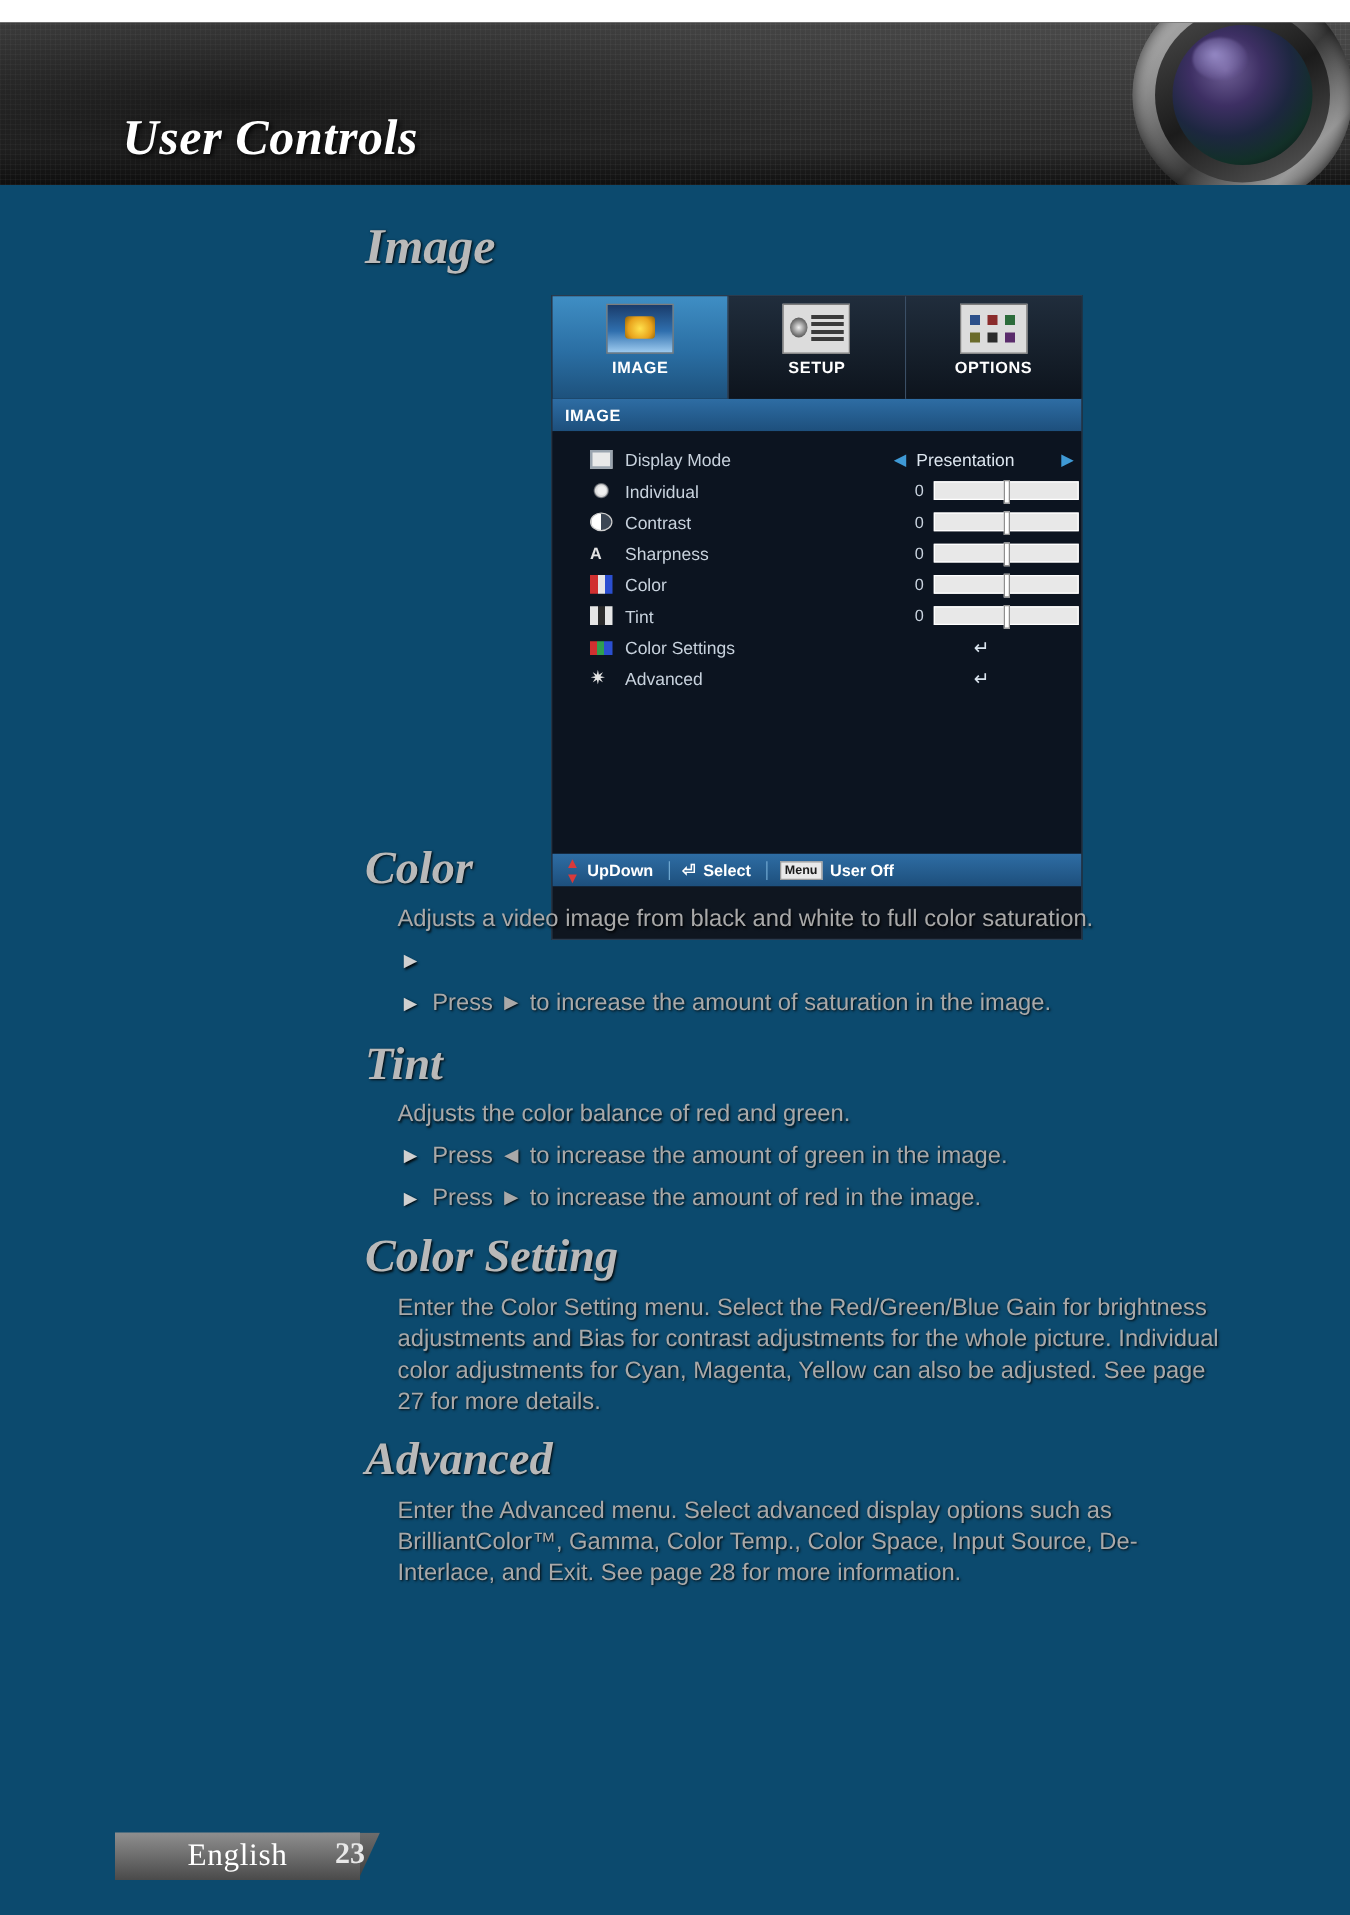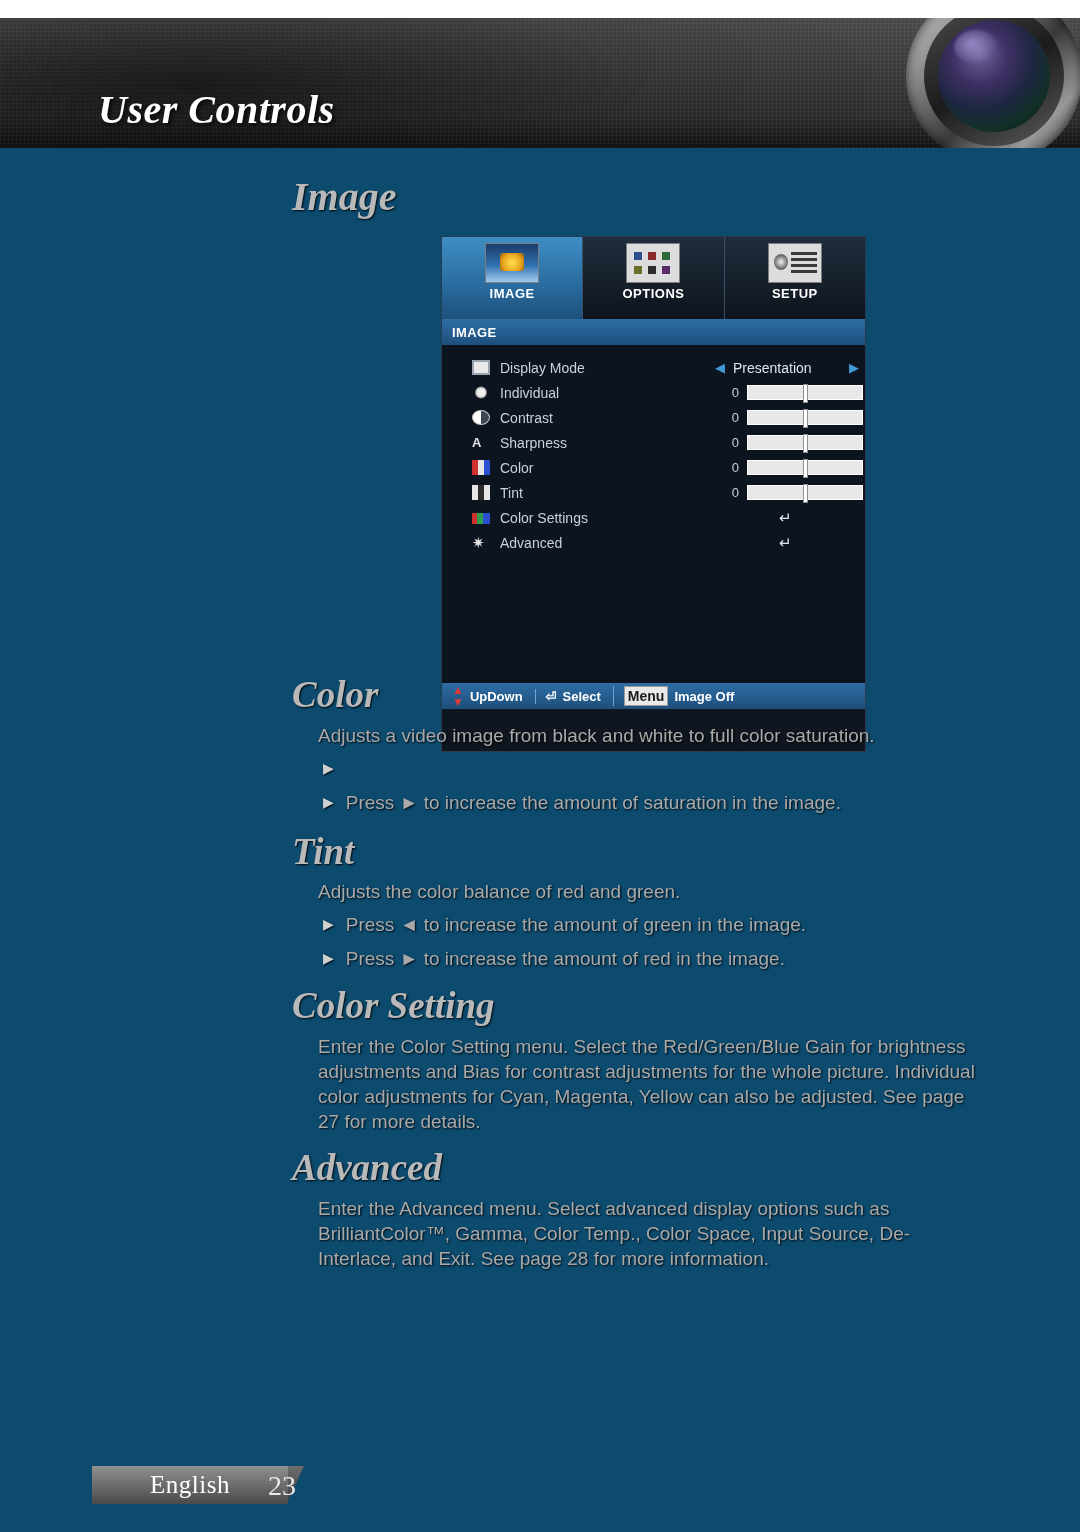--- a/index.html
+++ b/index.html
@@ -307,21 +307,21 @@
     display: flex;
     align-items: center;
     color: #ffffff;
     font-size: 13px;
     font-weight: bold;
   }
   .osd-foot-item { display: flex; align-items: center; gap: 6px; padding-left: 10px; }
   .osd-foot-item.sep { border-left: 1px solid #6ea6cf; margin-left: 12px; }
   .foot-ud { color: #d93a3a; font-size: 12px; line-height: 12px; }
   .foot-menu-key {
-    background: #e9e9e9; color: #1a1a1a; font-size: 14px; font-weight: bold;
+    background: #e9e9e9; color: #1a1a1a; font-size: 10px; font-weight: bold;
     padding: 1px 3px; border: 1px solid #9b9b9b;
   }
 
   
   .para {
     position: absolute;
     left: 318px;
     width: 680px;
     color: #a9a9a9;
     font-size: 19px;
@@ -369,22 +369,23 @@
     font-family: "Liberation Serif", serif;
     font-size: 25px;
     color: #ffffff;
     letter-spacing: 0.5px;
   }
   .footer-page {
     position: absolute;
     left: 268px;
     top: 4px;
     font-family: "Liberation Serif", serif;
-    font-size: 28px;
+    font-size: 24px;
     color: #e8e8e8;
+    font-weight: bold;
   }
   .footer-tail {
     position: absolute;
     left: 258px;
     top: 0;
     width: 46px;
     height: 38px;
     background: linear-gradient(180deg, #6d6d6d 0%, #3b3b3b 100%);
     clip-path: polygon(0 0, 100% 0, 62% 100%, 0 100%);
   }
@@ -415,26 +416,26 @@
     <div class="section-head" style="top: 25px; left: 292px; font-size: 40px;">Image</div>
 
     <div class="osd">
 
       <div class="osd-tabs">
         <div class="osd-tab active">
           <div class="osd-tab-icon ic-image"></div>
           <div class="osd-tab-label">IMAGE</div>
         </div>
         <div class="osd-tab">
+          <div class="osd-tab-icon ic-setup"></div>
+          <div class="osd-tab-label">SETUP</div>
+        </div>
+        <div class="osd-tab">
           <div class="osd-tab-icon ic-options"></div>
           <div class="osd-tab-label">OPTIONS</div>
-        </div>
-        <div class="osd-tab">
-          <div class="osd-tab-icon ic-setup"></div>
-          <div class="osd-tab-label">SETUP</div>
         </div>
       </div>
 
       <div class="osd-sub">IMAGE</div>
 
       <div class="osd-body">
 
         <div class="osd-row">
           <span class="osd-ico sq"></span>
           <span class="osd-label">Display Mode</span>
@@ -496,21 +497,21 @@
           <div class="osd-foot-item">
             <span class="foot-ud">▲<br>▼</span>
             <span>UpDown</span>
           </div>
           <div class="osd-foot-item sep">
             <span>⏎</span>
             <span>Select</span>
           </div>
           <div class="osd-foot-item sep">
             <span class="foot-menu-key">Menu</span>
-            <span>Image Off</span>
+            <span>User Off</span>
           </div>
         </div>
 
       </div>
     </div>
 
     <div class="section-head" style="top: 525px;">Color</div>
     <div class="para" style="top: 575px;">Adjusts a video image from black and white to full color saturation.</div>
     <div class="bullet" style="top: 608px;">
       <span class="tri">▶</span>

